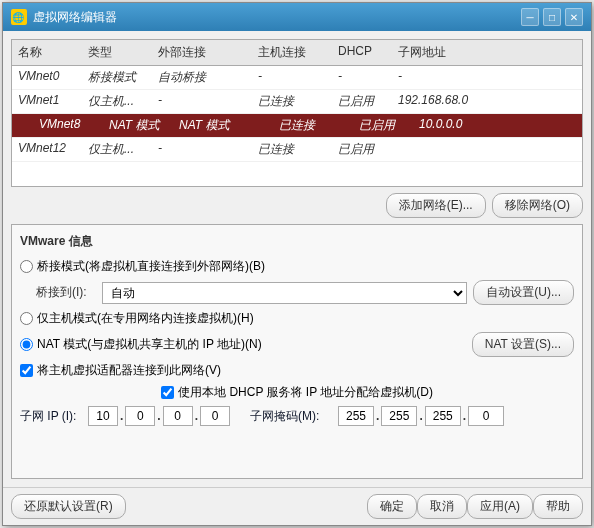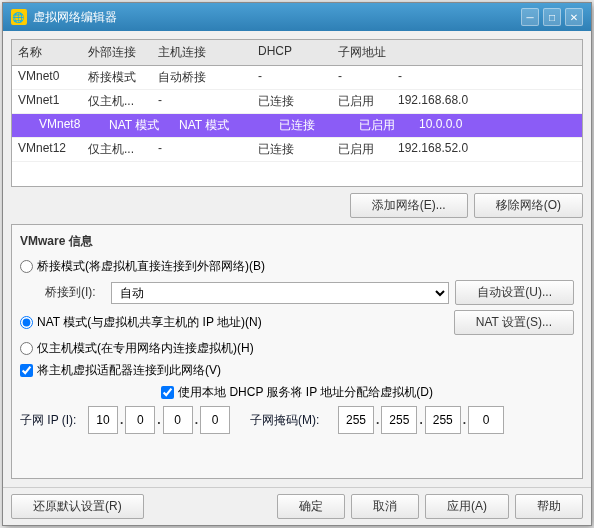--- a/index.html
+++ b/index.html
@@ -87,55 +87,56 @@
       padding: 3px 4px;
     }
     .th {
       font-size: 12px;
       color: #333;
       padding: 1px 2px;
     }
     .table-body {
       overflow-y: auto;
       height: calc(100% - 26px);
+      font-style: italic;
     }
     .table-row {
       display: grid;
       grid-template-columns: 70px 70px 100px 80px 60px 90px;
       padding: 2px 4px;
       border-bottom: 1px solid #f0f0f0;
       cursor: pointer;
     }
     .table-row.selected {
-      background: #8b5cf6;
+      background: #7f1d1d;
       color: white;
       padding-left: 25px;
     }
     .table-row.selected .td { color: white; }
     .td {
       font-size: 12px;
       color: #333;
       padding: 1px 2px;
       overflow: hidden;
       text-overflow: ellipsis;
       white-space: nowrap;
     }
     .btn-row {
       display: flex;
       justify-content: flex-end;
       gap: 6px;
       flex-shrink: 0;
     }
     .btn {
-      padding: 3px 21px;
+      padding: 3px 12px;
       border: 1px solid #aaa;
       background: linear-gradient(to bottom, #fefefe, #e8e8e8);
       font-size: 12px;
       cursor: pointer;
-      border-radius: 2px;
+      border-radius: 10px;
       color: #333;
       font-family: "Microsoft YaHei", "SimHei", sans-serif;
     }
     .btn.primary {
       background: linear-gradient(to bottom, #fefefe, #e8e8e8);
     }
     .info-section {
       border: 1px solid #aaa;
       background: #f8f8f8;
       flex: 1;
@@ -154,21 +155,21 @@
       display: flex;
       align-items: center;
       gap: 4px;
       font-size: 12px;
     }
     .radio-row input[type=radio] { cursor: pointer; }
     .bridge-row {
       display: flex;
       align-items: center;
       gap: 6px;
-      margin-left: 25px;
+      margin-left: 16px;
     }
     .bridge-label { font-size: 12px; color: #333; min-width: 60px; }
     .bridge-select {
       flex: 1;
       height: 22px;
       border: 1px solid #aaa;
       background: white;
       font-size: 12px;
       padding: 1px 4px;
       font-family: "Microsoft YaHei", "SimHei", sans-serif;
@@ -192,39 +193,38 @@
       font-size: 12px;
     }
     .subnet-label { color: #0f172a; min-width: 60px; }
     .subnet-input {
       display: flex;
       gap: 2px;
       align-items: center;
     }
     .ip-part {
       width: 30px;
-      height: 28px;
+      height: 20px;
       border: 1px solid #aaa;
       text-align: center;
       font-size: 12px;
       background: white;
       font-family: "Microsoft YaHei", "SimHei", sans-serif;
     }
     .ip-dot { font-size: 12px; font-weight: bold; color: #333; }
     .bottom-bar {
       display: flex;
       justify-content: space-between;
       padding: 6px 8px;
       flex-shrink: 0;
       border-top: 1px solid #ccc;
       background: #f0f0f0;
     }
     .bottom-right {
       display: flex;
-      gap: 6px;
     }
   </style>
 </head>
 <body>
 
 <div class="window">
 
   <div class="title-bar">
     <div class="title-bar-left">
       <div class="title-icon">🌐</div>
@@ -235,20 +235,21 @@
       <div class="title-btn">□</div>
       <div class="title-btn close">✕</div>
     </div>
   </div>
 
   <div class="content">
 
     <div class="table-section">
       <div class="table-header">
         <div class="th">名称</div>
+        <div class="th">类型</div>
         <div class="th">外部连接</div>
         <div class="th">主机连接</div>
         <div class="th">DHCP</div>
         <div class="th">子网地址</div>
       </div>
       <div class="table-body">
 
         <div class="table-row">
           <div class="td">VMnet0</div>
           <div class="td">桥接模式</div>
@@ -275,21 +276,20 @@
           <div class="td">已启用</div>
           <div class="td">10.0.0.0</div>
         </div>
 
         <div class="table-row">
           <div class="td">VMnet12</div>
           <div class="td">仅主机...</div>
           <div class="td">-</div>
           <div class="td">已连接</div>
           <div class="td">已启用</div>
-          <div class="td">192.168.52.0</div>
         </div>
       </div>
     </div>
 
     <div class="btn-row">
       <button class="btn">添加网络(E)...</button>
       <button class="btn">移除网络(O)</button>
     </div>
 
     <div class="info-section">
@@ -302,28 +302,28 @@
 
       <div class="bridge-row">
         <span class="bridge-label">桥接到(I):</span>
         <select class="bridge-select">
           <option>自动</option>
         </select>
         <button class="btn" style="white-space:nowrap;">自动设置(U)...</button>
       </div>
 
       <div class="radio-row">
+        <input type="radio" name="mode" id="hostonly" style="">
+        <label for="hostonly">仅主机模式(在专用网络内连接虚拟机)(H)</label>
+      </div>
+
+      <div class="radio-row">
         <input type="radio" name="mode" id="nat" checked="" style="">
         <label for="nat">NAT 模式(与虚拟机共享主机的 IP 地址)(N)</label>
         <button class="btn" style="margin-left:auto; white-space:nowrap;">NAT 设置(S)...</button>
-      </div>
-
-      <div class="radio-row">
-        <input type="radio" name="mode" id="hostonly" style="">
-        <label for="hostonly">仅主机模式(在专用网络内连接虚拟机)(H)</label>
       </div>
 
       <div class="checkbox-row">
         <input type="checkbox" id="hostadapter" checked="" style="">
         <label for="hostadapter">将主机虚拟适配器连接到此网络(V)</label>
       </div>
 
 
       <div class="checkbox-row" style="display:flex;justify-content:center;align-items:center;">
         <div style="display:flex;align-items:center;gap:4px;">

